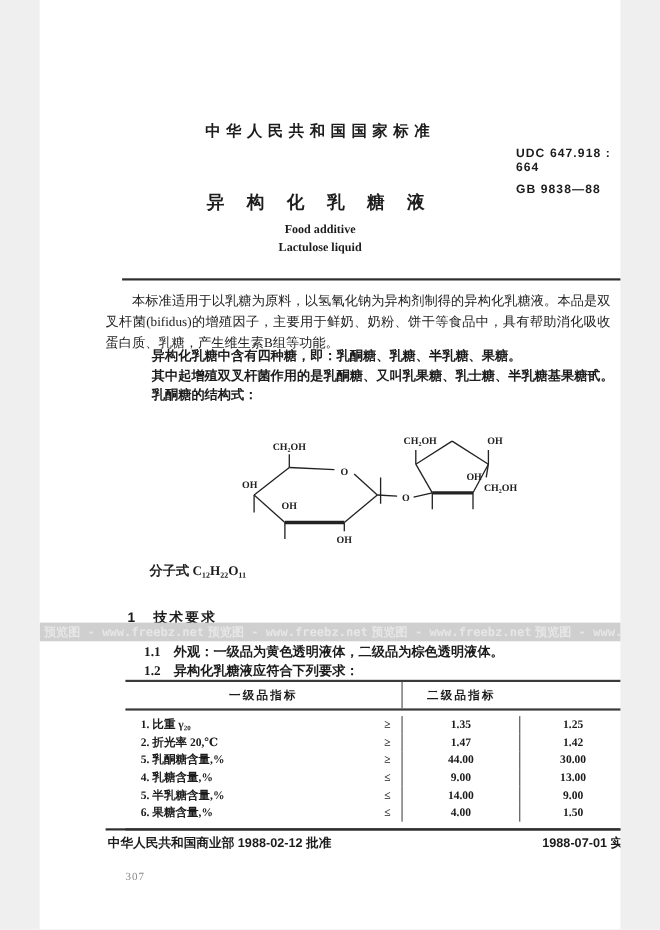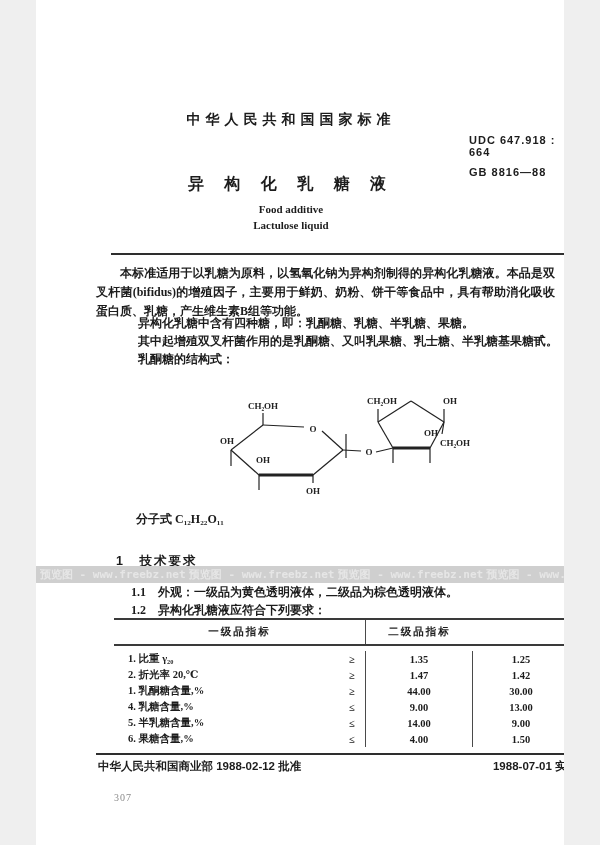--- a/index.html
+++ b/index.html
@@ -13,21 +13,21 @@
   .sans{font-family:"Liberation Sans","DejaVu Sans",sans-serif;}
 
   .org-title{left:0;top:111px;width:510px;text-align:center;font-size:14px;font-weight:bold;letter-spacing:5px;}
   .udc{left:433px;top:134px;font-size:11px;font-weight:bold;letter-spacing:1px;}
   .gbcode{left:433px;top:166px;font-size:11px;font-weight:bold;letter-spacing:1px;}
   .title-cn1{left:0;top:149px;width:510px;text-align:center;font-size:16px;font-weight:bold;letter-spacing:10px;}
   .title-cn2{left:0;top:174px;width:510px;text-align:center;font-size:16px;font-weight:bold;letter-spacing:8px;}
   .title-en{left:0;width:510px;text-align:center;font-size:11px;font-weight:bold;}
   .rule-top{left:75px;top:253px;width:465px;height:2px;background:#2e2e2e;}
 
-  .p1{left:60px;top:264px;width:459px;font-size:12px;line-height:19px;text-indent:2em;font-weight:bold;text-align:justify;}
+  .p1{left:60px;top:264px;width:459px;font-size:12px;line-height:19px;text-indent:2em;font-weight:normal;text-align:justify;}
   .pline{left:78px;width:459px;font-size:12px;line-height:18px;text-indent:2em;font-weight:bold;}
 
   .chem{left:182px;top:386px;}
   .chem text{font-family:"Liberation Serif","DejaVu Serif",serif;font-weight:bold;fill:#222;}
 
   .formula{left:100px;top:511px;font-size:12px;font-weight:bold;}
   .mweight{left:100px;top:530px;font-size:12px;font-weight:bold;}
 
   .sec-head{left:80px;top:553px;font-size:12.5px;font-weight:bold;letter-spacing:2px;}
   .clause11{left:95px;top:584px;font-size:12px;font-weight:bold;}
@@ -52,21 +52,21 @@
   .implement{left:0;top:759px;width:542px;text-align:right;font-size:11.5px;font-weight:bold;}
   .pageno{left:78px;top:792px;font-size:10px;color:#8a8a8a;letter-spacing:1px;}
 </style>
 </head>
 <body>
 
 <div class="page">
 
   <div class="abs org-title sans">中华人民共和国国家标准</div>
   <div class="abs udc sans">UDC 647.918 : 664</div>
-  <div class="abs gbcode sans">GB 8816—88</div>
+  <div class="abs gbcode sans">GB 9838—88</div>
   <div class="abs title-cn2 sans">异 构 化 乳 糖 液</div>
   <div class="abs title-en" style="top:203px;">Food additive</div>
   <div class="abs title-en" style="top:219px;">Lactulose liquid</div>
   <div class="abs rule-top"></div>
 
   <div class="abs p1">本标准适用于以乳糖为原料，以氢氧化钠为异构剂制得的异构化乳糖液。本品是双叉杆菌(bifidus)的增殖因子，主要用于鲜奶、奶粉、饼干等食品中，具有帮助消化吸收蛋白质、乳糖，产生维生素B组等功能。</div>
   <div class="abs pline" style="top:314px;">异构化乳糖中含有四种糖，即：乳酮糖、乳糖、半乳糖、果糖。</div>
   <div class="abs pline" style="top:350px;">乳酮糖的结构式：</div>
   <div class="abs pline" style="top:332px;">其中起增殖双叉杆菌作用的是乳酮糖、又叫乳果糖、乳士糖、半乳糖基果糖甙。</div>
 
@@ -144,21 +144,21 @@
       <div class="t-row">
         <div class="c1">
             <span>2. 折光率 20,℃</span>
             <span>≥</span>
           </div>
         <div class="c2">1.47</div>
         <div>1.42</div>
       </div>
       <div class="t-row">
         <div class="c1">
-            <span>1. 乳酮糖含量,%</span>
+            <span>5. 乳酮糖含量,%</span>
             <span>≥</span>
           </div>
         <div class="c2">44.00</div>
         <div>30.00</div>
       </div>
       <div class="t-row">
         <div class="c1">
             <span>4. 乳糖含量,%</span>
             <span>≤</span>
           </div>

